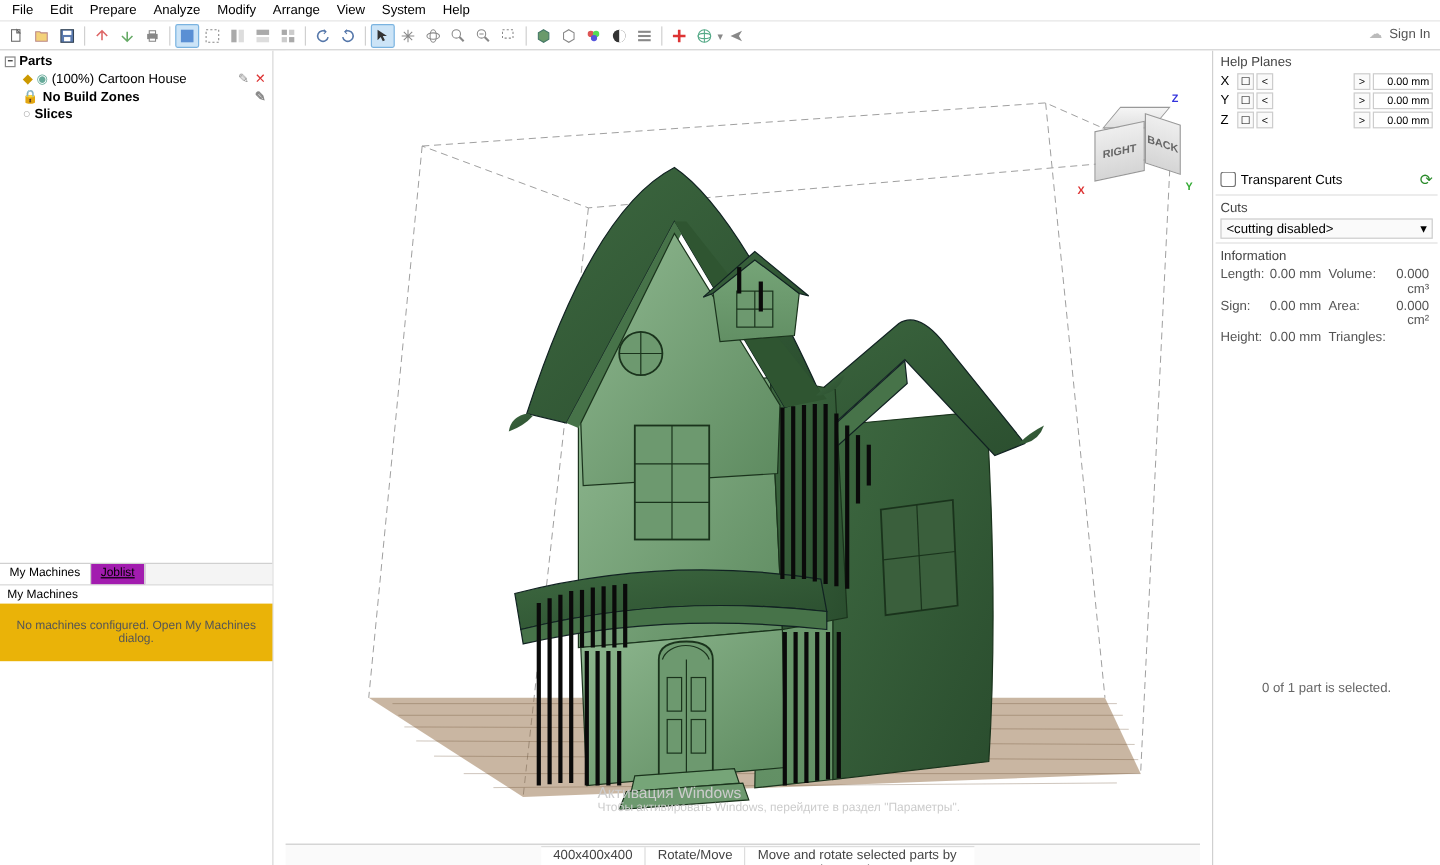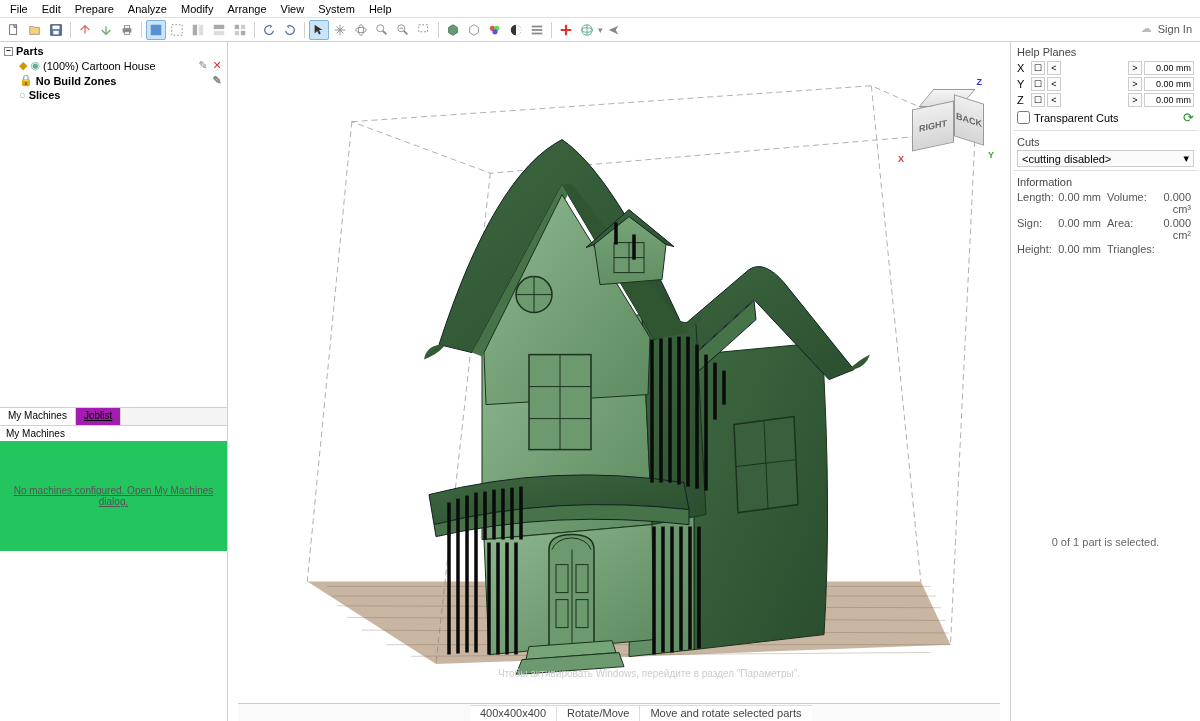--- a/index.html
+++ b/index.html
@@ -18,48 +18,48 @@
 .tree-item .indent { width: 12px; }
 .tree-item.bold { font-weight: bold; }
 .tree-toggle { width: 9px; height: 9px; border: 1px solid #888; display: inline-flex; align-items: center; justify-content: center; font-size: 8px; line-height: 1; }
 .tree-actions { margin-left: auto; display: flex; gap: 2px; }
 .tree-actions span { width: 12px; height: 12px; display: inline-flex; align-items: center; justify-content: center; }
 .tabs { display: flex; border-top: 1px solid #d0d0d0; background: #f4f4f4; height: 18px; }
 .tab { padding: 2px 8px; border-right: 1px solid #d0d0d0; background: #fff; cursor: default; font-size: 10px; }
 .tab.inactive { background: #a21caf; text-decoration: underline; }
 .machines-panel { border-top: 1px solid #d0d0d0; }
 .machines-header { padding: 2px 6px; font-size: 10px; background: #fff; }
-.machines-body { background: #22c55e; padding: 44px 10px; text-align: center; color: #555; font-size: 10px; text-decoration: underline; }
+.machines-body { background: #eab308; padding: 13px 10px; text-align: center; color: #555; font-size: 10px; }
 .viewport { flex: 1; position: relative; background: #fff; overflow: hidden; }
 .viewport-inner { position: absolute; left: 10px; right: 10px; top: 0; bottom: 18px; background: #fff; }
 .ruler-bottom { position: absolute; left: 10px; right: 10px; bottom: 0; height: 18px; background: #fafafa; border-top: 1px solid #ccc; display: flex; align-items: center; font-size: 9px; color: #555; }
 .ruler-tick { flex: 1; text-align: center; border-left: 1px solid #ddd; margin-top: 35px; }
 .viewcube { position: absolute; right: 18px; top: 45px; width: 70px; height: 70px; }
 .viewcube .face { position: absolute; background: linear-gradient(#eee,#d5d5d5); border: 1px solid #999; display: flex; align-items: center; justify-content: center; font-size: 9px; font-weight: bold; color: #666; }
 .viewcube .face.front { width: 42px; height: 42px; left: 0; top: 18px; transform: skewY(-12deg); }
 .viewcube .face.right { width: 30px; height: 42px; left: 42px; top: 12px; transform: skewY(18deg); }
 .viewcube .face.top { width: 42px; height: 18px; left: 14px; top: 2px; transform: skewX(-40deg); background: linear-gradient(#f5f5f5,#e0e0e0); }
 .grid-3d { position: absolute; inset: 0; }
 .house-svg { position: absolute; left: 50%; top: 50%; transform: translate(-50%,-48%); }
 .right-panel { width: 190px; background: #fff; border-left: 1px solid #d0d0d0; display: flex; flex-direction: column; padding: 2px; font-size: 10px; }
 .rp-title { padding: 2px 4px; color: #444; }
 .rp-row { display: flex; align-items: center; gap: 2px; padding: 1px 4px; }
 .rp-label { width: 12px; }
 .rp-btn { width: 14px; height: 14px; border: 1px solid #ccc; background: #fafafa; display: flex; align-items: center; justify-content: center; font-size: 9px; }
 .rp-spacer { flex: 1; }
 .rp-input { width: 50px; height: 14px; border: 1px solid #ccc; text-align: right; padding: 0 2px; font-size: 9px; }
-.rp-check { display: flex; align-items: center; gap: 4px; padding: 2px 4px; }
+.rp-check { display: flex; align-items: center; gap: 4px; padding: 2px 4px; margin-top: 32px; }
 .rp-dropdown { margin: 0 4px; border: 1px solid #ccc; padding: 1px 4px; display: flex; justify-content: space-between; align-items: center; background: #fafafa; }
 .rp-info { padding: 1px 4px; display: flex; }
 .rp-info .lbl { width: 38px; color: #555; }
 .rp-info .val { width: 46px; text-align: right; color: #555; }
 .rp-hr { border-top: 1px solid #e0e0e0; margin: 3px 0; }
 .rp-selection { text-align: center; color: #666; margin-top: 280px; }
 .signin { position: absolute; right: 8px; top: 22px; font-size: 10px; color: #555; display:flex; align-items:center; gap:6px;}
-.statusbar { position: absolute; bottom: 0; left: 242px; right: 198px; height: 16px; background: #fff; border-top: 1px solid #ddd; display: flex; font-size: 9px; color: #444; }
+.statusbar { position: absolute; bottom: 0; left: 223px; right: 198px; height: 16px; background: #fff; border-top: 1px solid #ddd; display: flex; font-size: 9px; color: #444; }
 .statusbar > div { padding: 1px 10px; border-right: 1px solid #ddd; }
 .activation { position: absolute; right: 200px; bottom: 24px; color: #ccc; font-size: 11px; text-align: left; }
 .refresh-icon { color: #2a8a2a; font-size: 13px; }
 svg { display: block; }
 </style>
 </head>
 <body>
 
 <div class="menubar">
   <span>File</span>
@@ -426,20 +426,21 @@
       <div style="position:absolute; right:6px; top:108px; font-size:9px; color:#3a3; font-weight:bold">Y</div>
       <div style="position:absolute; right:96px; top:112px; font-size:9px; color:#d33; font-weight:bold">X</div>
 
       <div class="viewcube">
         <div class="face top"></div>
         <div class="face front">RIGHT</div>
         <div class="face right">BACK</div>
       </div>
 
       <div class="activation">
+        <div style="font-size:13px">Активация Windows</div>
         <div style="font-size:10px">Чтобы активировать Windows, перейдите в раздел "Параметры".</div>
       </div>
     </div>
 
     <div class="ruler-bottom">
       <div class="ruler-tick">0 mm</div>
         <div class="ruler-tick">50</div>
       <div class="ruler-tick">100 mm</div>
         <div class="ruler-tick">150</div>
       <div class="ruler-tick">200 mm</div>

